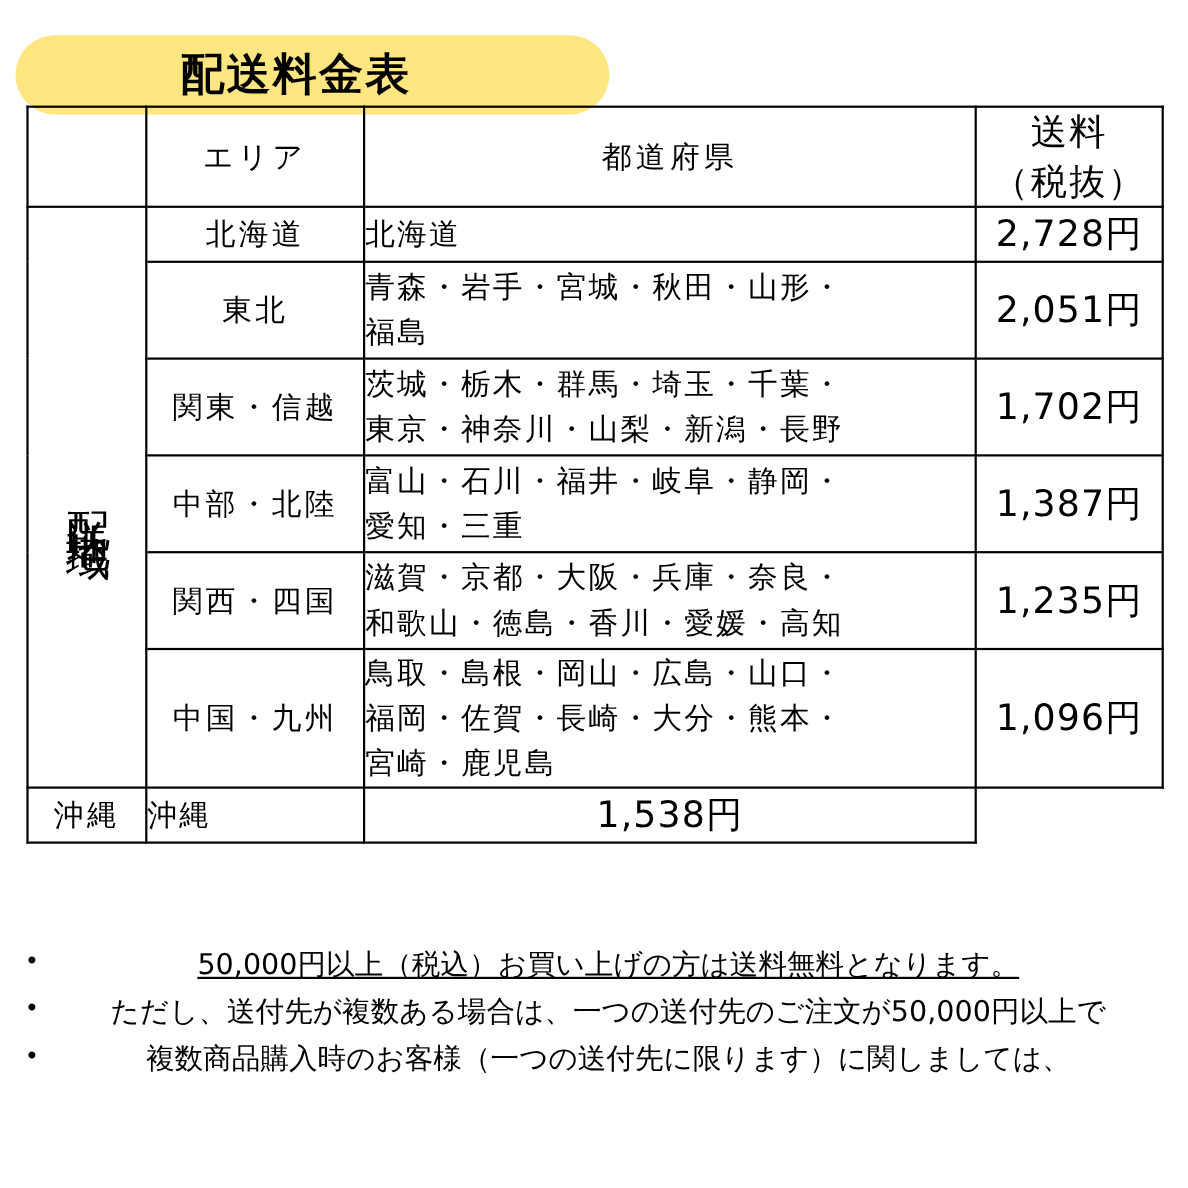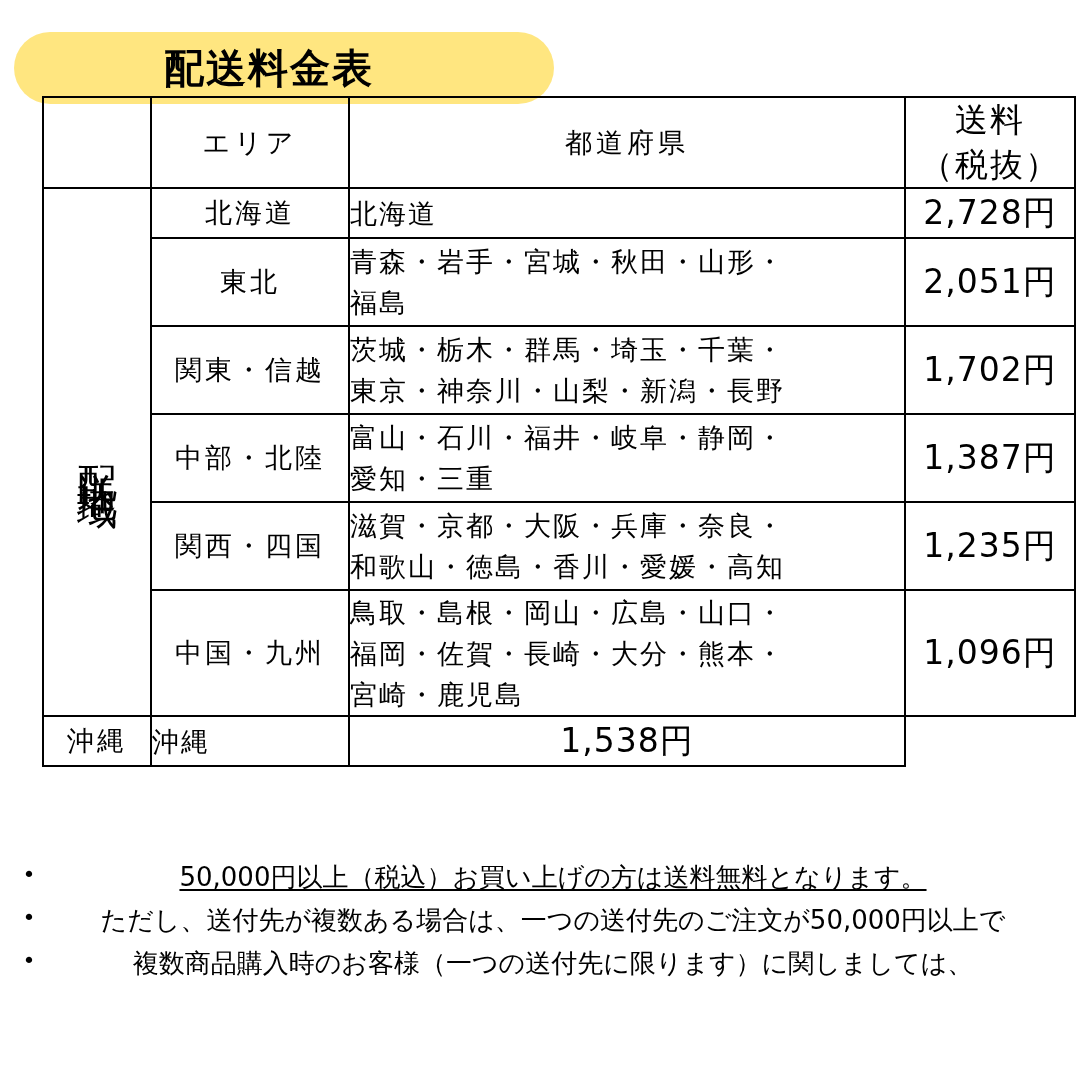--- a/index.html
+++ b/index.html
@@ -52,21 +52,20 @@
   .table-wrap {
     position: absolute;
     left: 24px;
     top: 96px;
     width: 1032px;
   }
   table.fee {
     border-collapse: collapse;
     width: 1032px;
     table-layout: fixed;
-    margin-left: 18px;
   }
   table.fee td, table.fee th {
     border: 2px solid #000;
     padding: 0;
     font-weight: normal;
     vertical-align: middle;
   }
   .col-region { width: 108px; }
   .col-area   { width: 198px; }
   .col-pref   { width: 556px; }

